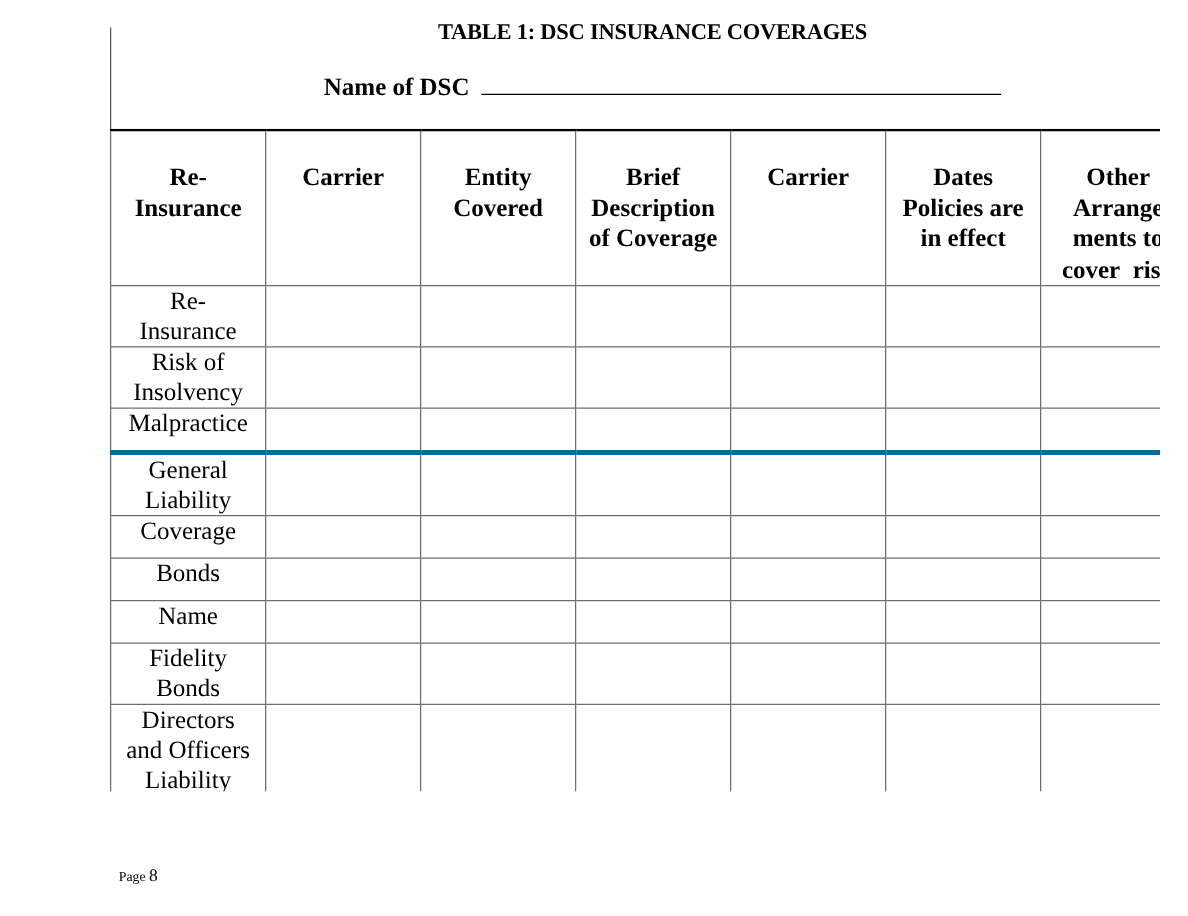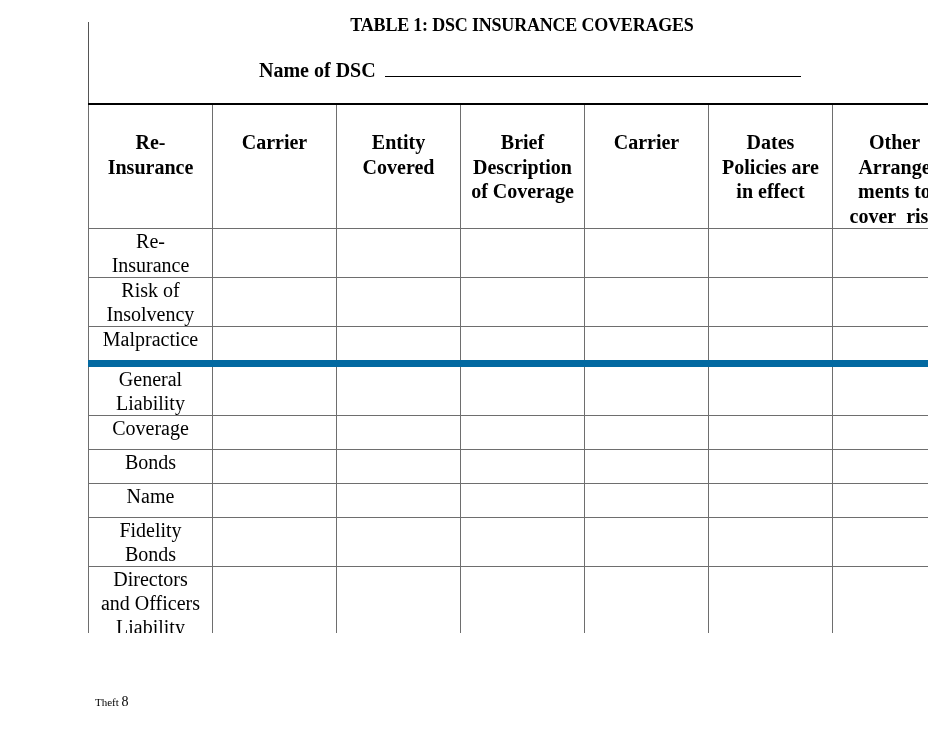--- a/index.html
+++ b/index.html
@@ -13,21 +13,21 @@
   .clip { position:absolute; left:88px; top:103px; width:840px; height:530px; overflow:hidden; }
   table { border-collapse:collapse; table-layout:fixed; width:868px; }
   col { width:124px; }
   th, td { border:1px solid #6e6e6e; padding:0; text-align:center; vertical-align:top; }
   thead tr th { border-top:2px solid #000; }
   th { font-weight:bold; font-size:20px; line-height:24.5px; padding-top:25px; height:96px; }
   td { font-size:20px; line-height:24px; }
   tr.r49 td { height:48px; }
   tr.r34 td { height:33px; }
   tr.r74 td { height:73px; }
-  tr.thick-top td { border-top:7px solid #0369a1; }
+  tr.thick-top td { border-top:4px solid #0369a1; }
   td.label { padding-top:0; }
   .footer { position:absolute; left:95px; top:694px; font-size:11px; }
   .footer .num { font-size:14px; }
 </style>
 </head>
 <body>
 
 <div class="page-left-rule"></div>
 
 <div class="title">TABLE 1: DSC INSURANCE COVERAGES</div>
@@ -139,15 +139,15 @@
           <td></td>
           <td></td>
           <td></td>
           <td></td>
         </tr>
       </tbody>
 </table>
 </div>
 
 <div class="footer">
-  <span>Theft</span>
+  <span>Page</span>
   <span class="num">8</span>
 </div>
 
 </body></html>

